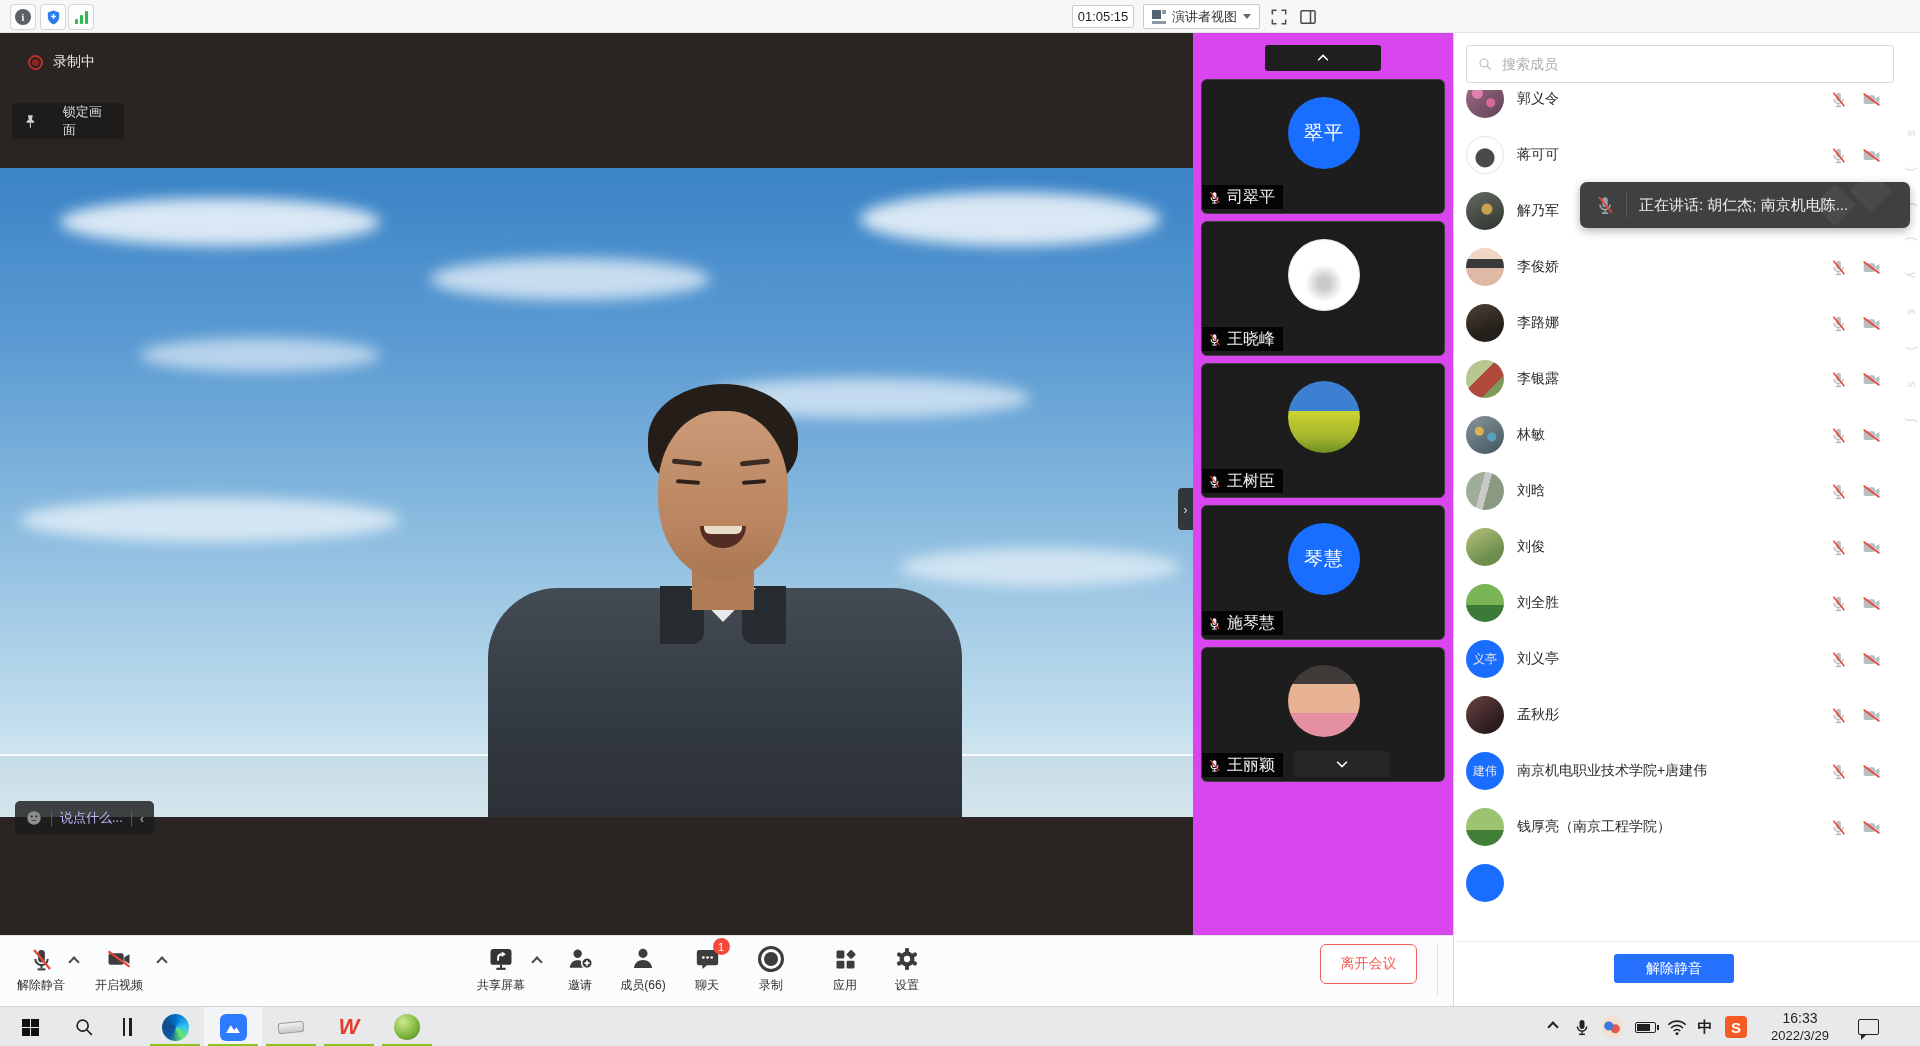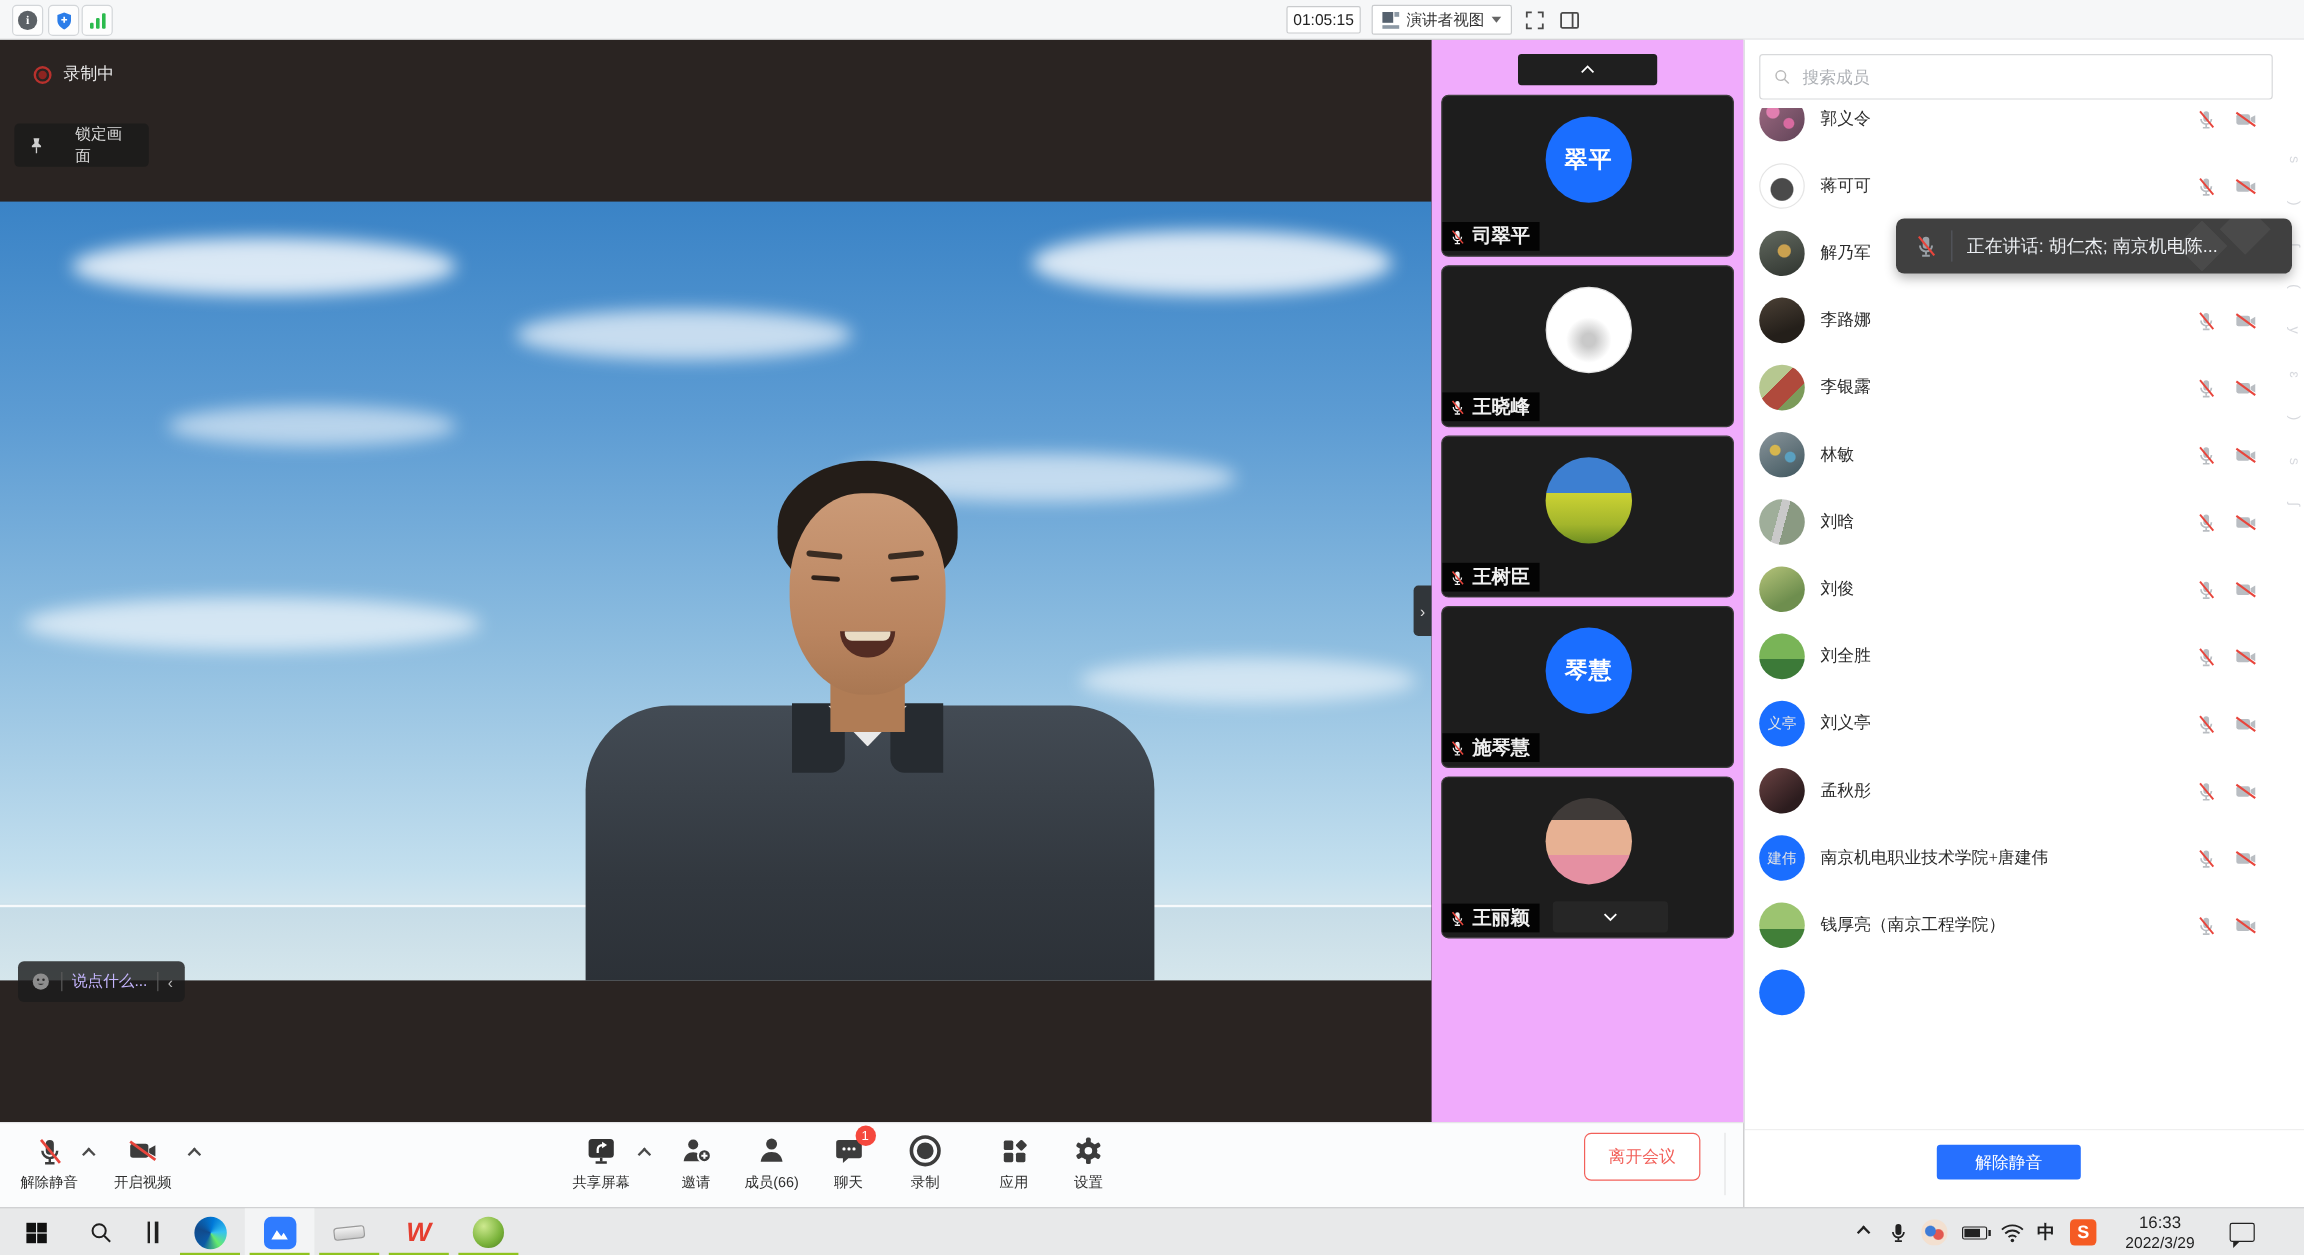--- a/index.html
+++ b/index.html
@@ -51,21 +51,21 @@
   .rec-dot i{width:7px;height:7px;border-radius:50%;background:#8e2420;}
   .rec-pill span{color:#e8e8e8;font-size:14px;}
   .lock-pill{position:absolute;left:12px;top:70px;width:112px;height:36px;background:#1d1c1b;border-radius:4px;display:flex;align-items:center;gap:24px;padding:0 10px;z-index:5;}
   .lock-pill span{color:#dcdcdc;font-size:13px;}
   .caption{position:absolute;left:15px;top:768px;height:34px;background:rgba(28,28,28,.82);border-radius:5px;display:flex;align-items:center;padding:0 10px;gap:8px;z-index:5;}
   .caption .sep{width:1px;height:16px;background:#5a5a5a;}
   .caption span{color:#c4b5fd;font-size:13px;}
   .expand-tab{position:absolute;right:0;top:455px;width:15px;height:42px;background:rgba(40,40,40,.9);border-radius:4px 0 0 4px;color:#ddd;display:flex;align-items:center;justify-content:center;font-size:13px;z-index:5;}
 
   
-  .strip{position:absolute;left:1193px;top:33px;width:295px;height:902px;background:#f0abfc;font-weight:bold;}
+  .strip{position:absolute;left:1193px;top:33px;width:295px;height:902px;background:#d946ef;}
   .strip-up{position:absolute;left:72px;top:12px;width:116px;height:26px;background:#1f1f1f;border-radius:3px;display:flex;align-items:center;justify-content:center;}
   .thumb-list{position:absolute;left:8px;top:46px;width:244px;}
   .tile{position:relative;width:244px;height:135px;background:#1d1d1d;border:1px solid #3e3e3e;border-radius:6px;margin-bottom:7px;}
   .t-av{position:absolute;left:86px;top:17px;width:72px;height:72px;border-radius:50%;color:#fff;display:flex;align-items:center;justify-content:center;font-size:19px;letter-spacing:1px;}
   .t-tag{position:absolute;left:0;bottom:4px;height:24px;background:rgba(0,0,0,.85);display:flex;align-items:center;gap:5px;padding:0 8px 0 5px;}
   .t-tag .t-name{color:#f0f0f0;font-size:16px;white-space:nowrap;}
   .t-collapse{display:none;position:absolute;left:92px;bottom:4px;width:96px;height:26px;background:#262626;border-radius:3px;align-items:center;justify-content:center;}
   .tile.last .t-collapse{display:flex;}
   .av-blue{background:#1a6eff !important;}
   
@@ -90,21 +90,21 @@
   .panel{position:absolute;left:1453px;top:0;width:467px;height:1006px;background:#fff;border-left:1px solid #d9dadc;z-index:20;}
   .p-header{position:absolute;left:0;top:0;width:100%;height:36px;display:flex;align-items:center;}
   .p-title{font-size:15px;color:#333;margin-left:6px;}
   .p-more{position:absolute;right:104px;top:4px;font-size:18px;color:#555;letter-spacing:1px;}
   .p-close{position:absolute;right:72px;top:6px;font-size:17px;color:#555;}
   .p-menu{position:absolute;right:28px;top:3px;width:31px;height:28px;background:#e9ebee;border:1px solid #ced2d7;border-radius:3px;color:#555;font-size:17px;display:flex;align-items:center;justify-content:center;}
   .p-search{position:absolute;left:12px;top:45px;width:428px;height:38px;border:1px solid #d8d9db;border-radius:3px;background:#fff;display:flex;align-items:center;padding:0 10px;gap:7px;}
   .p-search input{border:none;outline:none;flex:1;font-size:14px;color:#333;font-family:inherit;background:transparent;}
   .p-search input::placeholder{color:#adb0b5;}
   .p-list{position:absolute;left:0;top:90px;width:100%;height:852px;overflow:hidden;border-bottom:1px solid #ececec;}
-  .p-list-inner{margin-top:-19px;font-family:Liberation Serif, serif;}
+  .p-list-inner{margin-top:-19px;}
   .m-row{position:relative;height:56px;display:flex;align-items:center;padding-left:12px;}
   .m-av{width:38px;height:38px;border-radius:50%;flex:0 0 38px;color:#e5e5e5;font-size:12px;display:flex;align-items:center;justify-content:center;background:#bbb;}
   .m-name{font-size:14px;color:#2b2b2b;margin-left:13px;flex:1;white-space:nowrap;overflow:hidden;}
   .m-icons{display:flex;align-items:center;gap:13px;margin-right:38px;}
   
   .mav-0{background:radial-gradient(circle at 30% 35%,#e17fb0 5px,transparent 6px),radial-gradient(circle at 65% 60%,#d86aa0 4px,transparent 5px),linear-gradient(135deg,#a06b84,#5f4356);}
   .mav-1{background:radial-gradient(circle at 50% 58%,#4a4a4a 9px,#fff 10px),#fff;border:1px solid #e5e5e5;}
   .mav-2{background:radial-gradient(circle at 55% 45%,#caa14f 5px,transparent 6px),linear-gradient(160deg,#636a60,#2f342f);}
   .mav-3{background:linear-gradient(#efd6c6 30%,#3a3a3a 30% 52%,#dfb9a6 52%);}
   .mav-4{background:linear-gradient(160deg,#4c4136,#241f1a 70%);}
@@ -559,20 +559,32 @@
     <div class="m-icons">
       <svg class="ic" width="19" height="19" style="color:#b9bdc2">
                 <use href="#sym-mic-off"></use>
               </svg>
       <svg class="ic" width="21" height="21" style="color:#b9bdc2">
                 <use href="#sym-cam-off"></use>
               </svg>
     </div>
   </div>
 
+  <div class="m-row">
+    <div class="m-av mav-3"></div>
+    <div class="m-name">李俊娇</div>
+    <div class="m-icons">
+      <svg class="ic" width="19" height="19" style="color:#b9bdc2">
+                <use href="#sym-mic-off"></use>
+              </svg>
+      <svg class="ic" width="21" height="21" style="color:#b9bdc2">
+                <use href="#sym-cam-off"></use>
+              </svg>
+    </div>
+  </div>
 
   <div class="m-row">
     <div class="m-av mav-4"></div>
     <div class="m-name">李路娜</div>
     <div class="m-icons">
       <svg class="ic" width="19" height="19" style="color:#b9bdc2">
                 <use href="#sym-mic-off"></use>
               </svg>
       <svg class="ic" width="21" height="21" style="color:#b9bdc2">
                 <use href="#sym-cam-off"></use>

